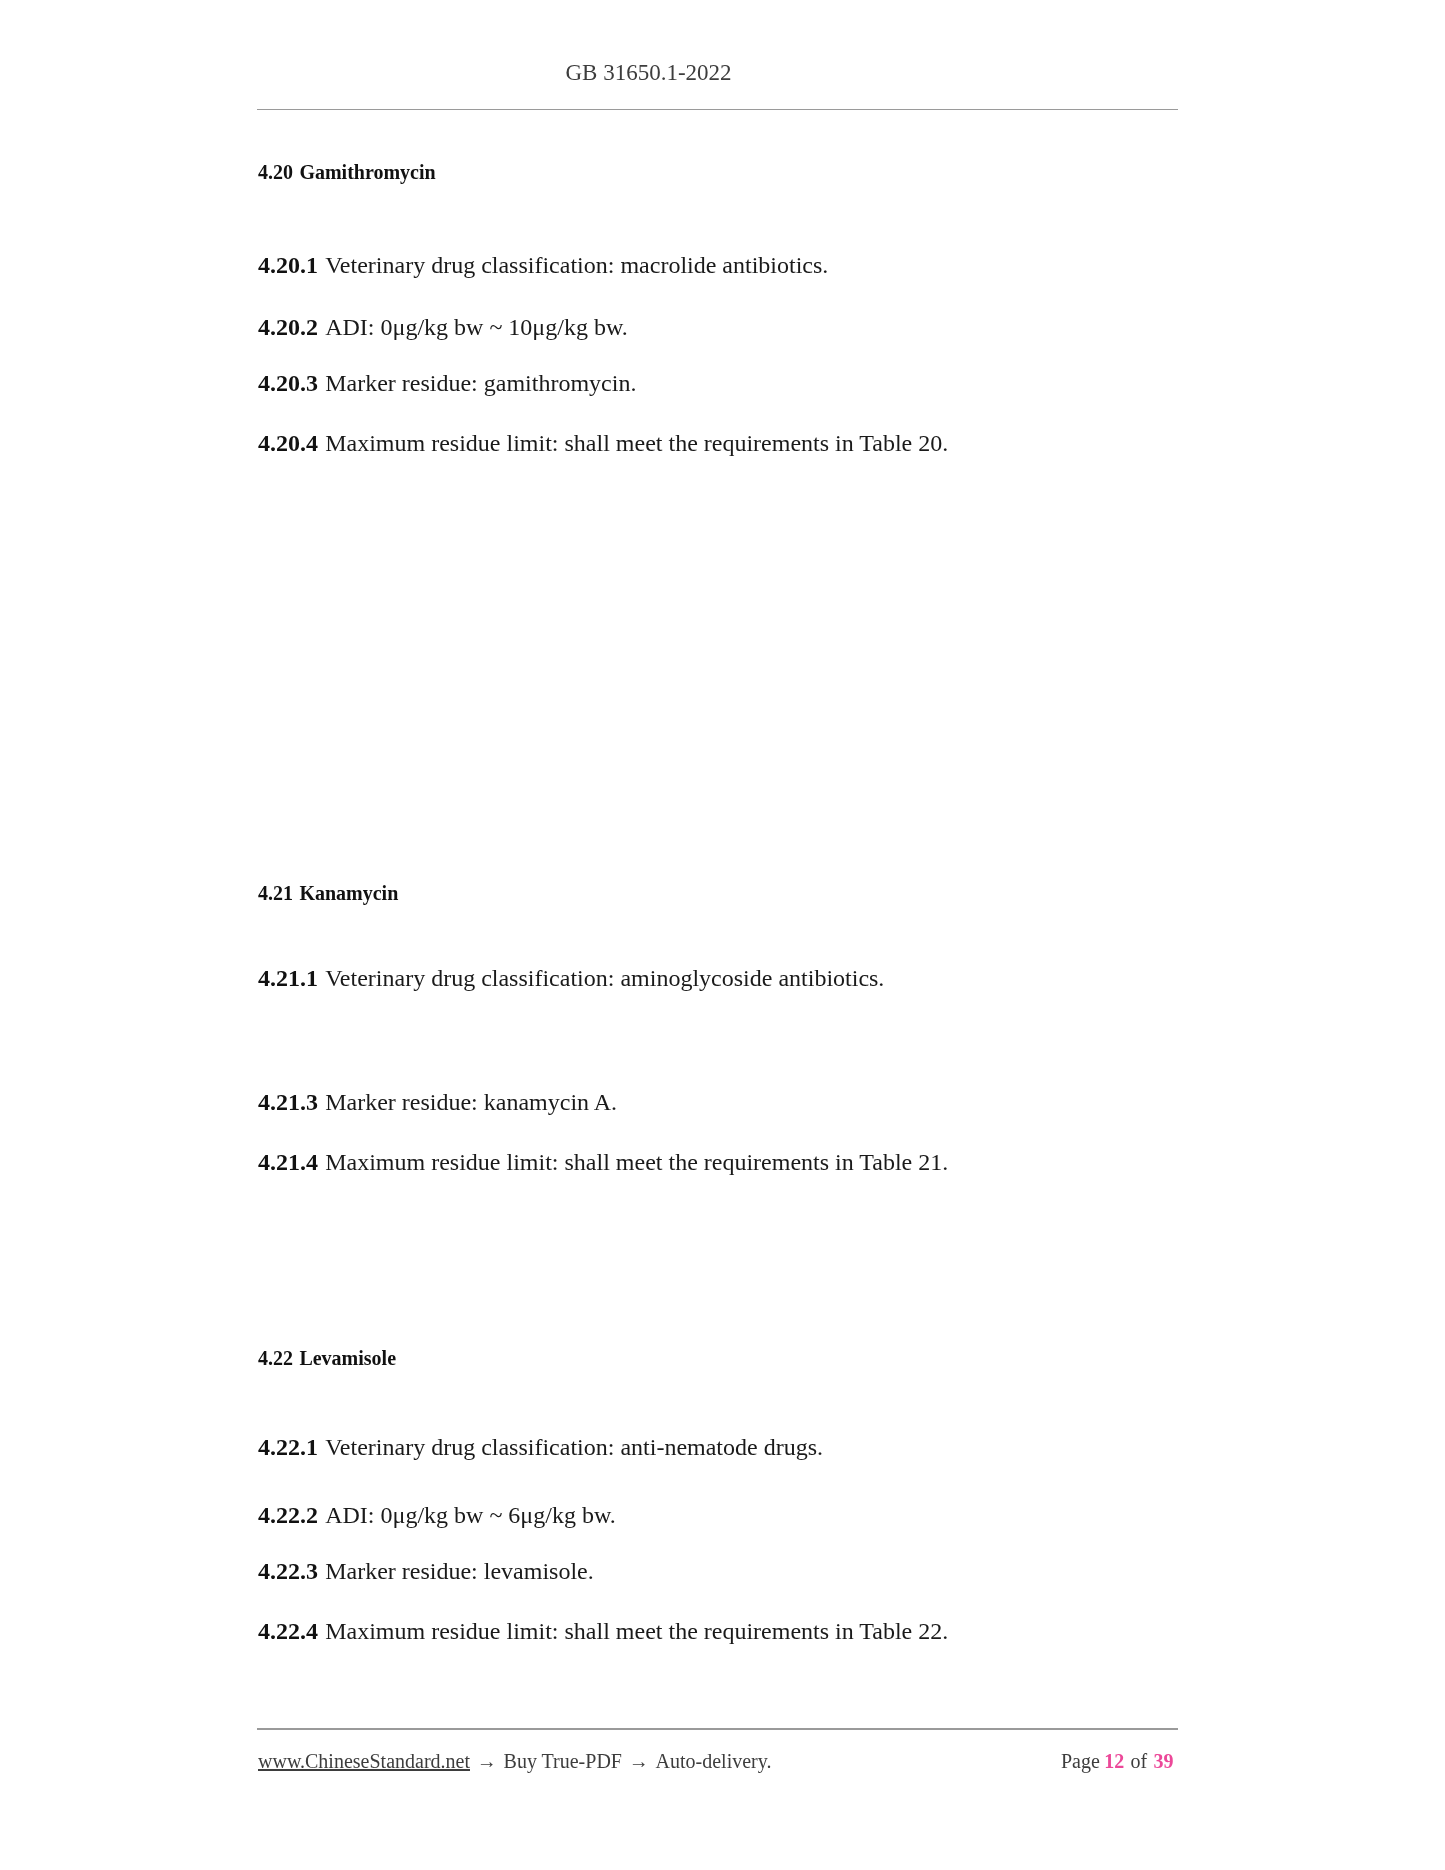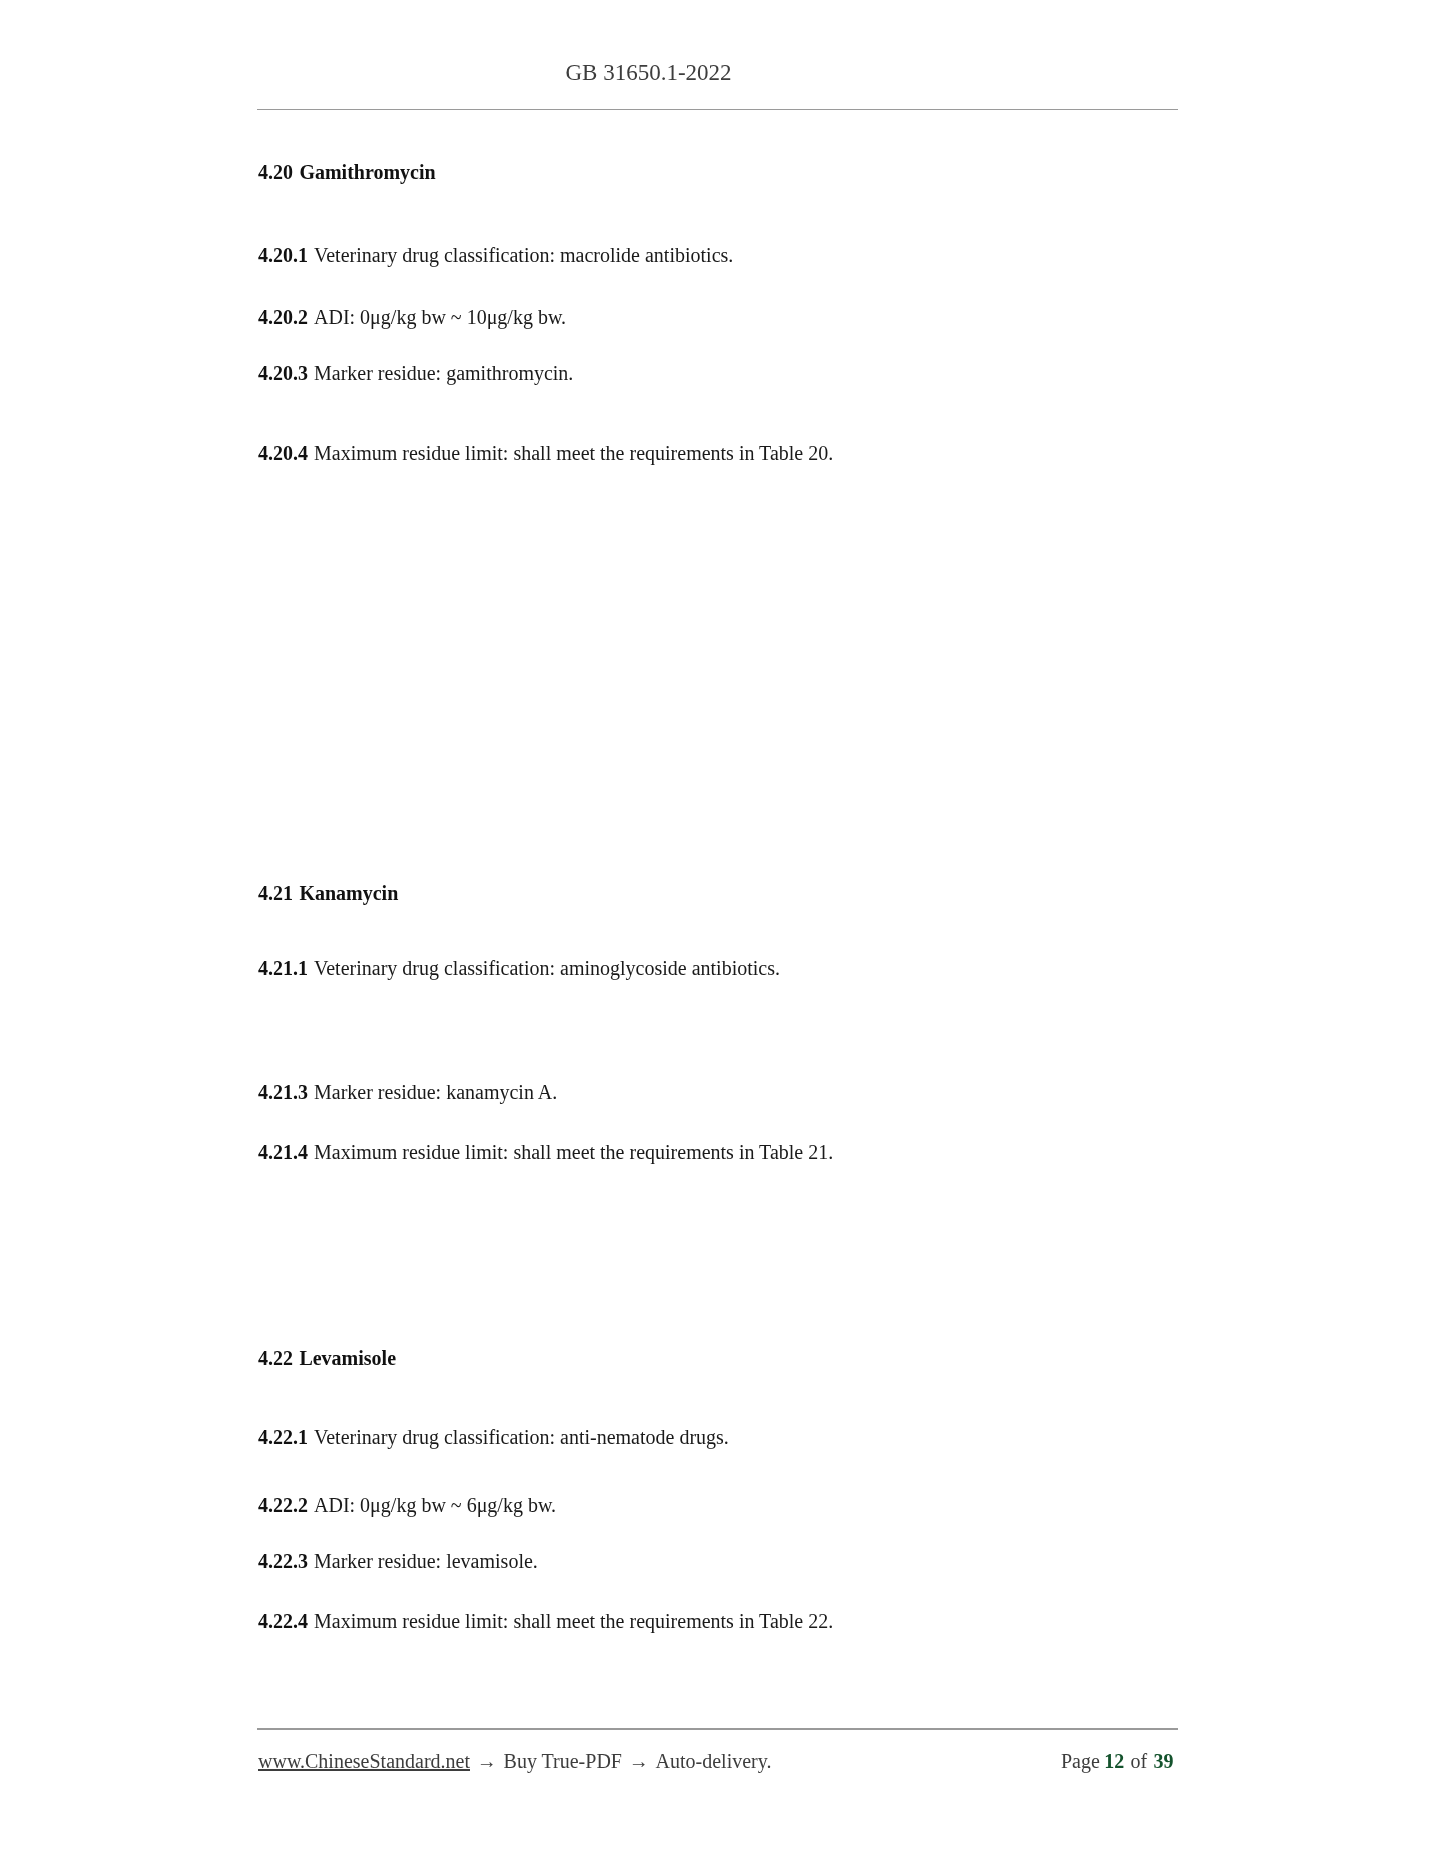--- a/index.html
+++ b/index.html
@@ -38,23 +38,24 @@
     position: absolute;
     left: 258px;
     font-size: 20px;
     font-weight: bold;
     color: #111111;
     white-space: nowrap;
   }
   .item {
     position: absolute;
     left: 258px;
-    font-size: 20px;
+    font-size: 24px;
     color: #1a1a1a;
     white-space: nowrap;
+    margin-top: 8px;
   }
   .num {
     font-weight: bold;
     margin-right: 0.30em;
     color: #111111;
   }
   .heading .num { margin-right: 0.32em; }
   .footer {
     position: absolute;
     top: 1750px;
@@ -72,21 +73,21 @@
     text-decoration: underline;
     cursor: pointer;
   }
   .arrow {
     margin: 0 0.34em;
     color: #3d3d3d;
   }
   .footer-right { white-space: nowrap; }
   .footer-right .pagenum {
     font-weight: bold;
-    color: #14532d;
+    color: #ec4899;
     margin: 16px 0.22em;
   }
   .footer-right .of-label { margin: 16px 0.10em; text-align: center; }
 </style>
 </head>
 <body>
 
 <div class="page">
 
   <div class="header-title">GB 31650.1-2022</div>
@@ -97,21 +98,21 @@
   </div>
   <div class="item" style="top:244px">
     <span class="num">4.20.1</span><span>Veterinary drug classification: macrolide antibiotics.</span>
   </div>
   <div class="item" style="top:306px">
     <span class="num">4.20.2</span><span>ADI: 0μg/kg bw ~ 10μg/kg bw.</span>
   </div>
   <div class="item" style="top:362px">
     <span class="num">4.20.3</span><span>Marker residue: gamithromycin.</span>
   </div>
-  <div class="item" style="top:442px">
+  <div class="item" style="top:422px">
     <span class="num">4.20.4</span><span>Maximum residue limit: shall meet the requirements in Table 20.</span>
   </div>
 
   <div class="heading" style="top:882px">
     <span class="num">4.21</span><span>Kanamycin</span>
   </div>
   <div class="item" style="top:957px">
     <span class="num">4.21.1</span><span>Veterinary drug classification: aminoglycoside antibiotics.</span>
   </div>
   <div class="item" style="top:1081px">

